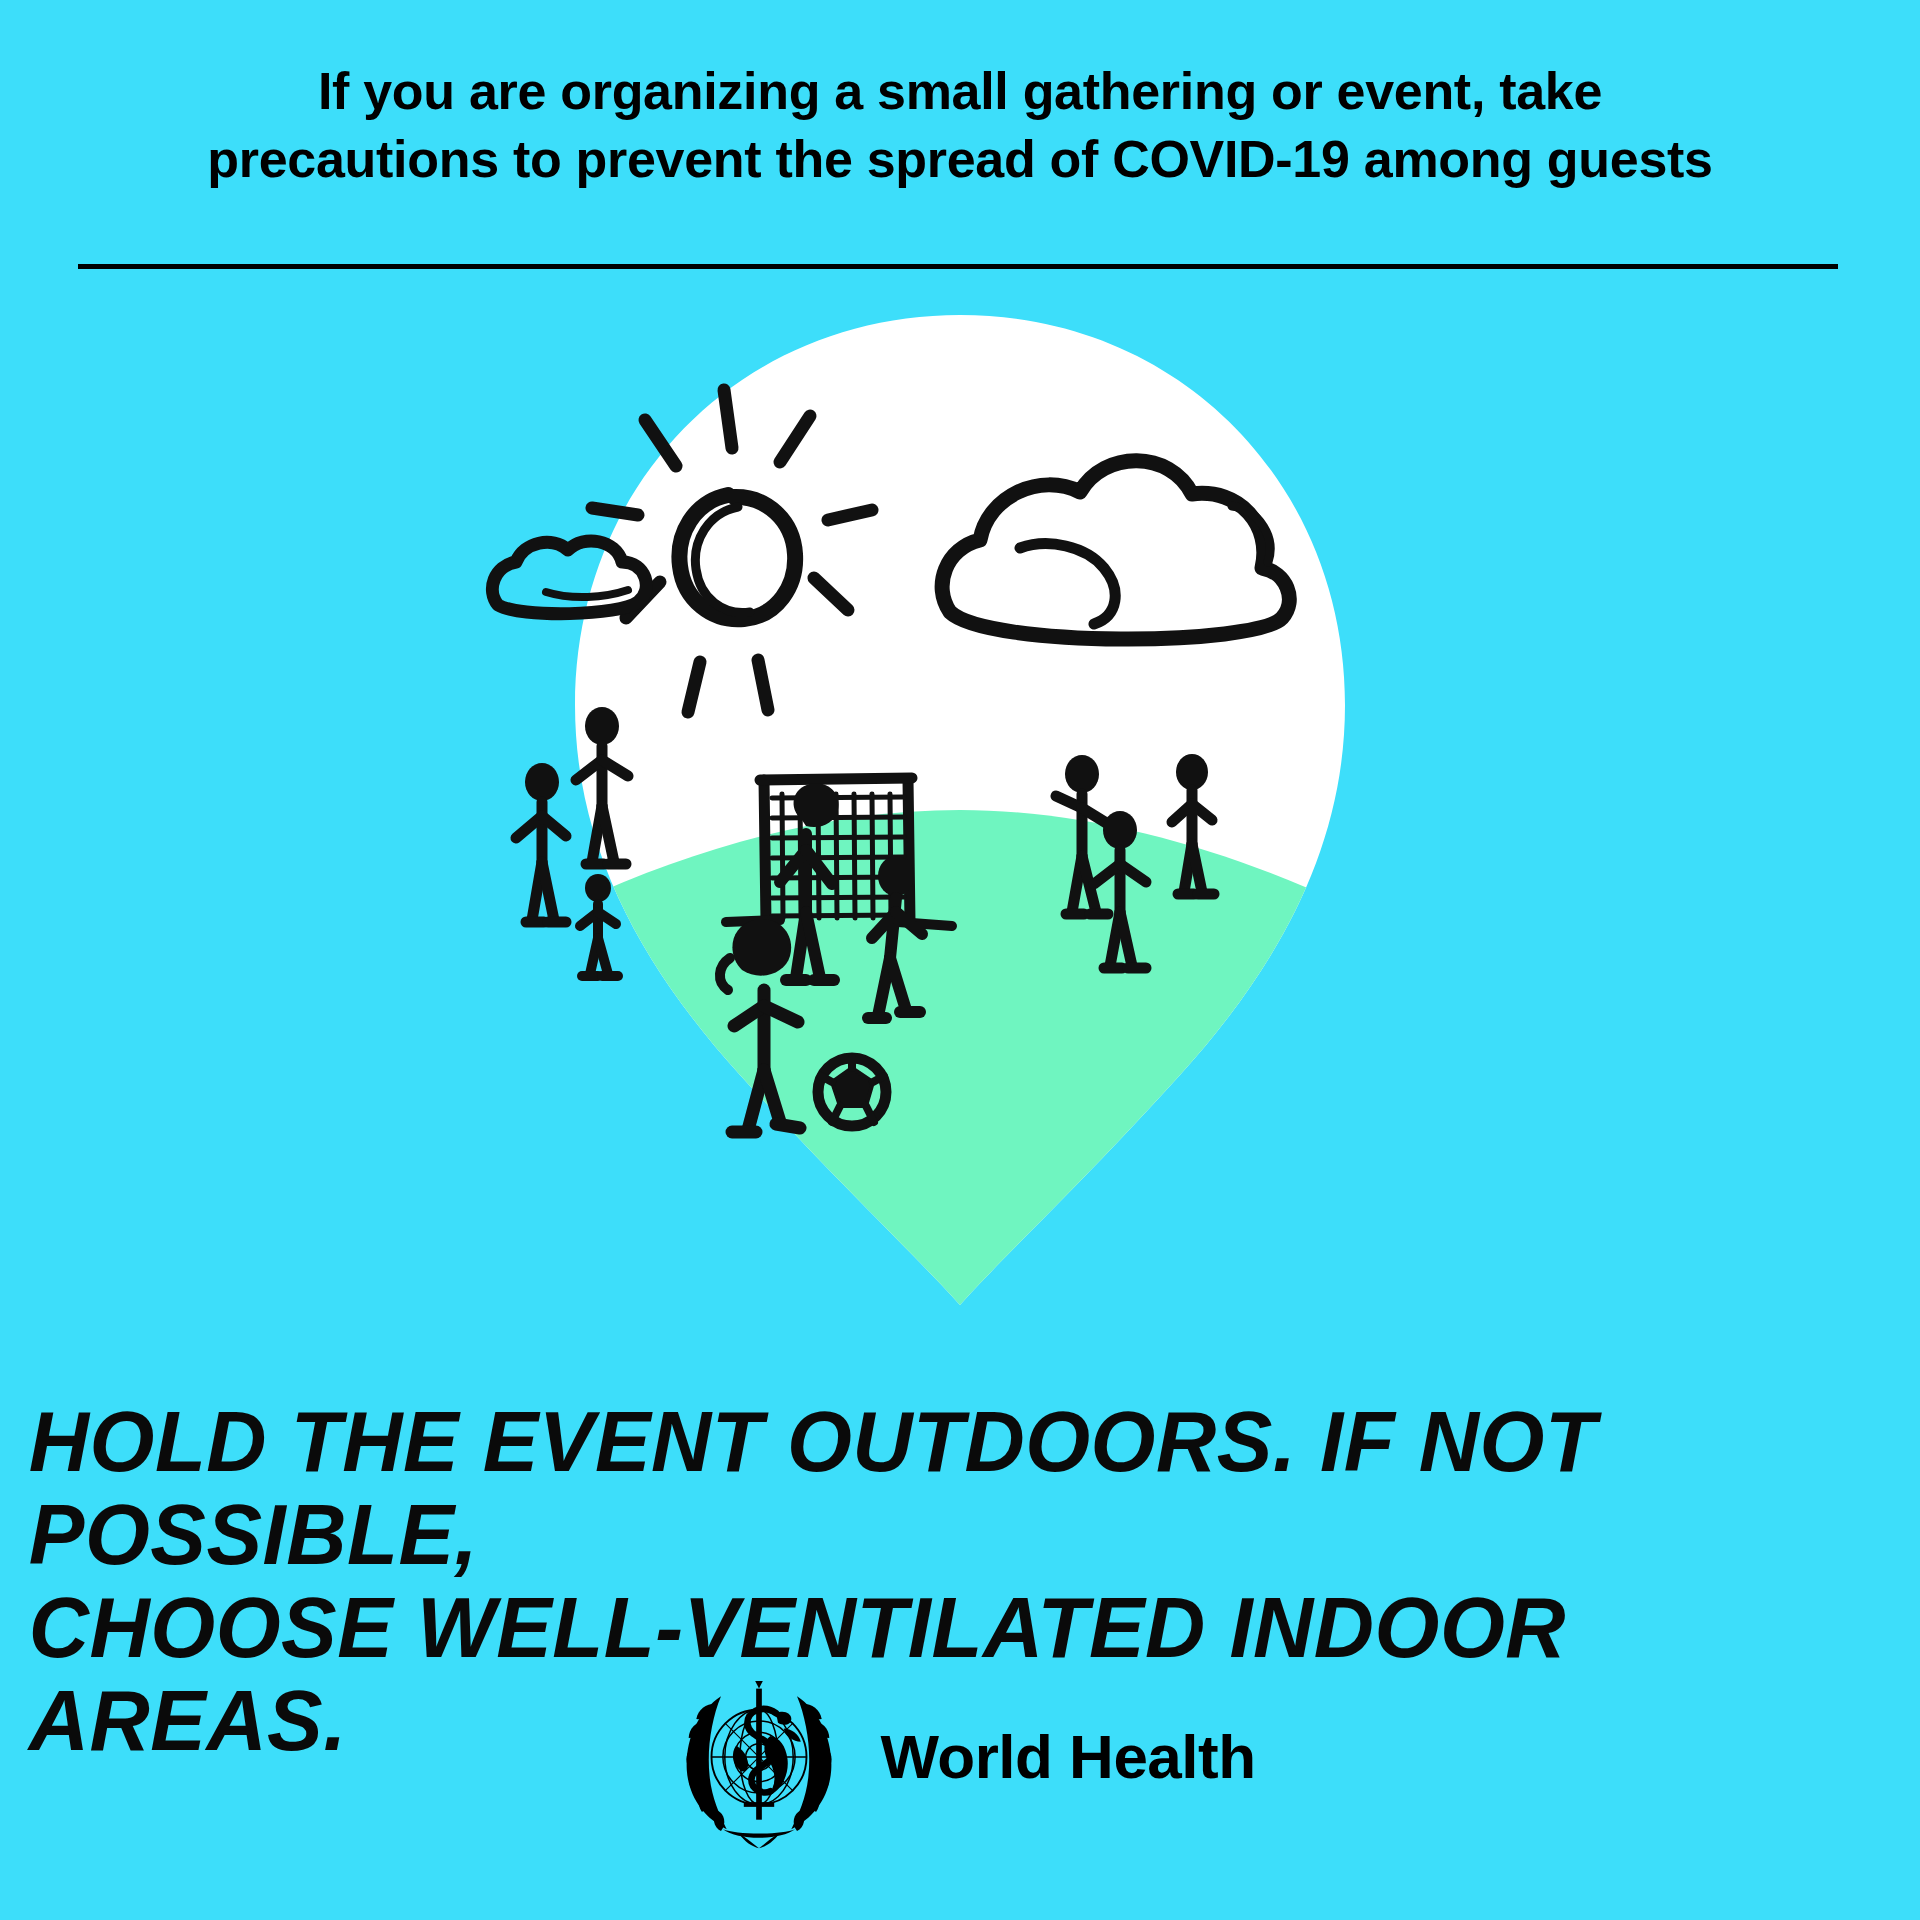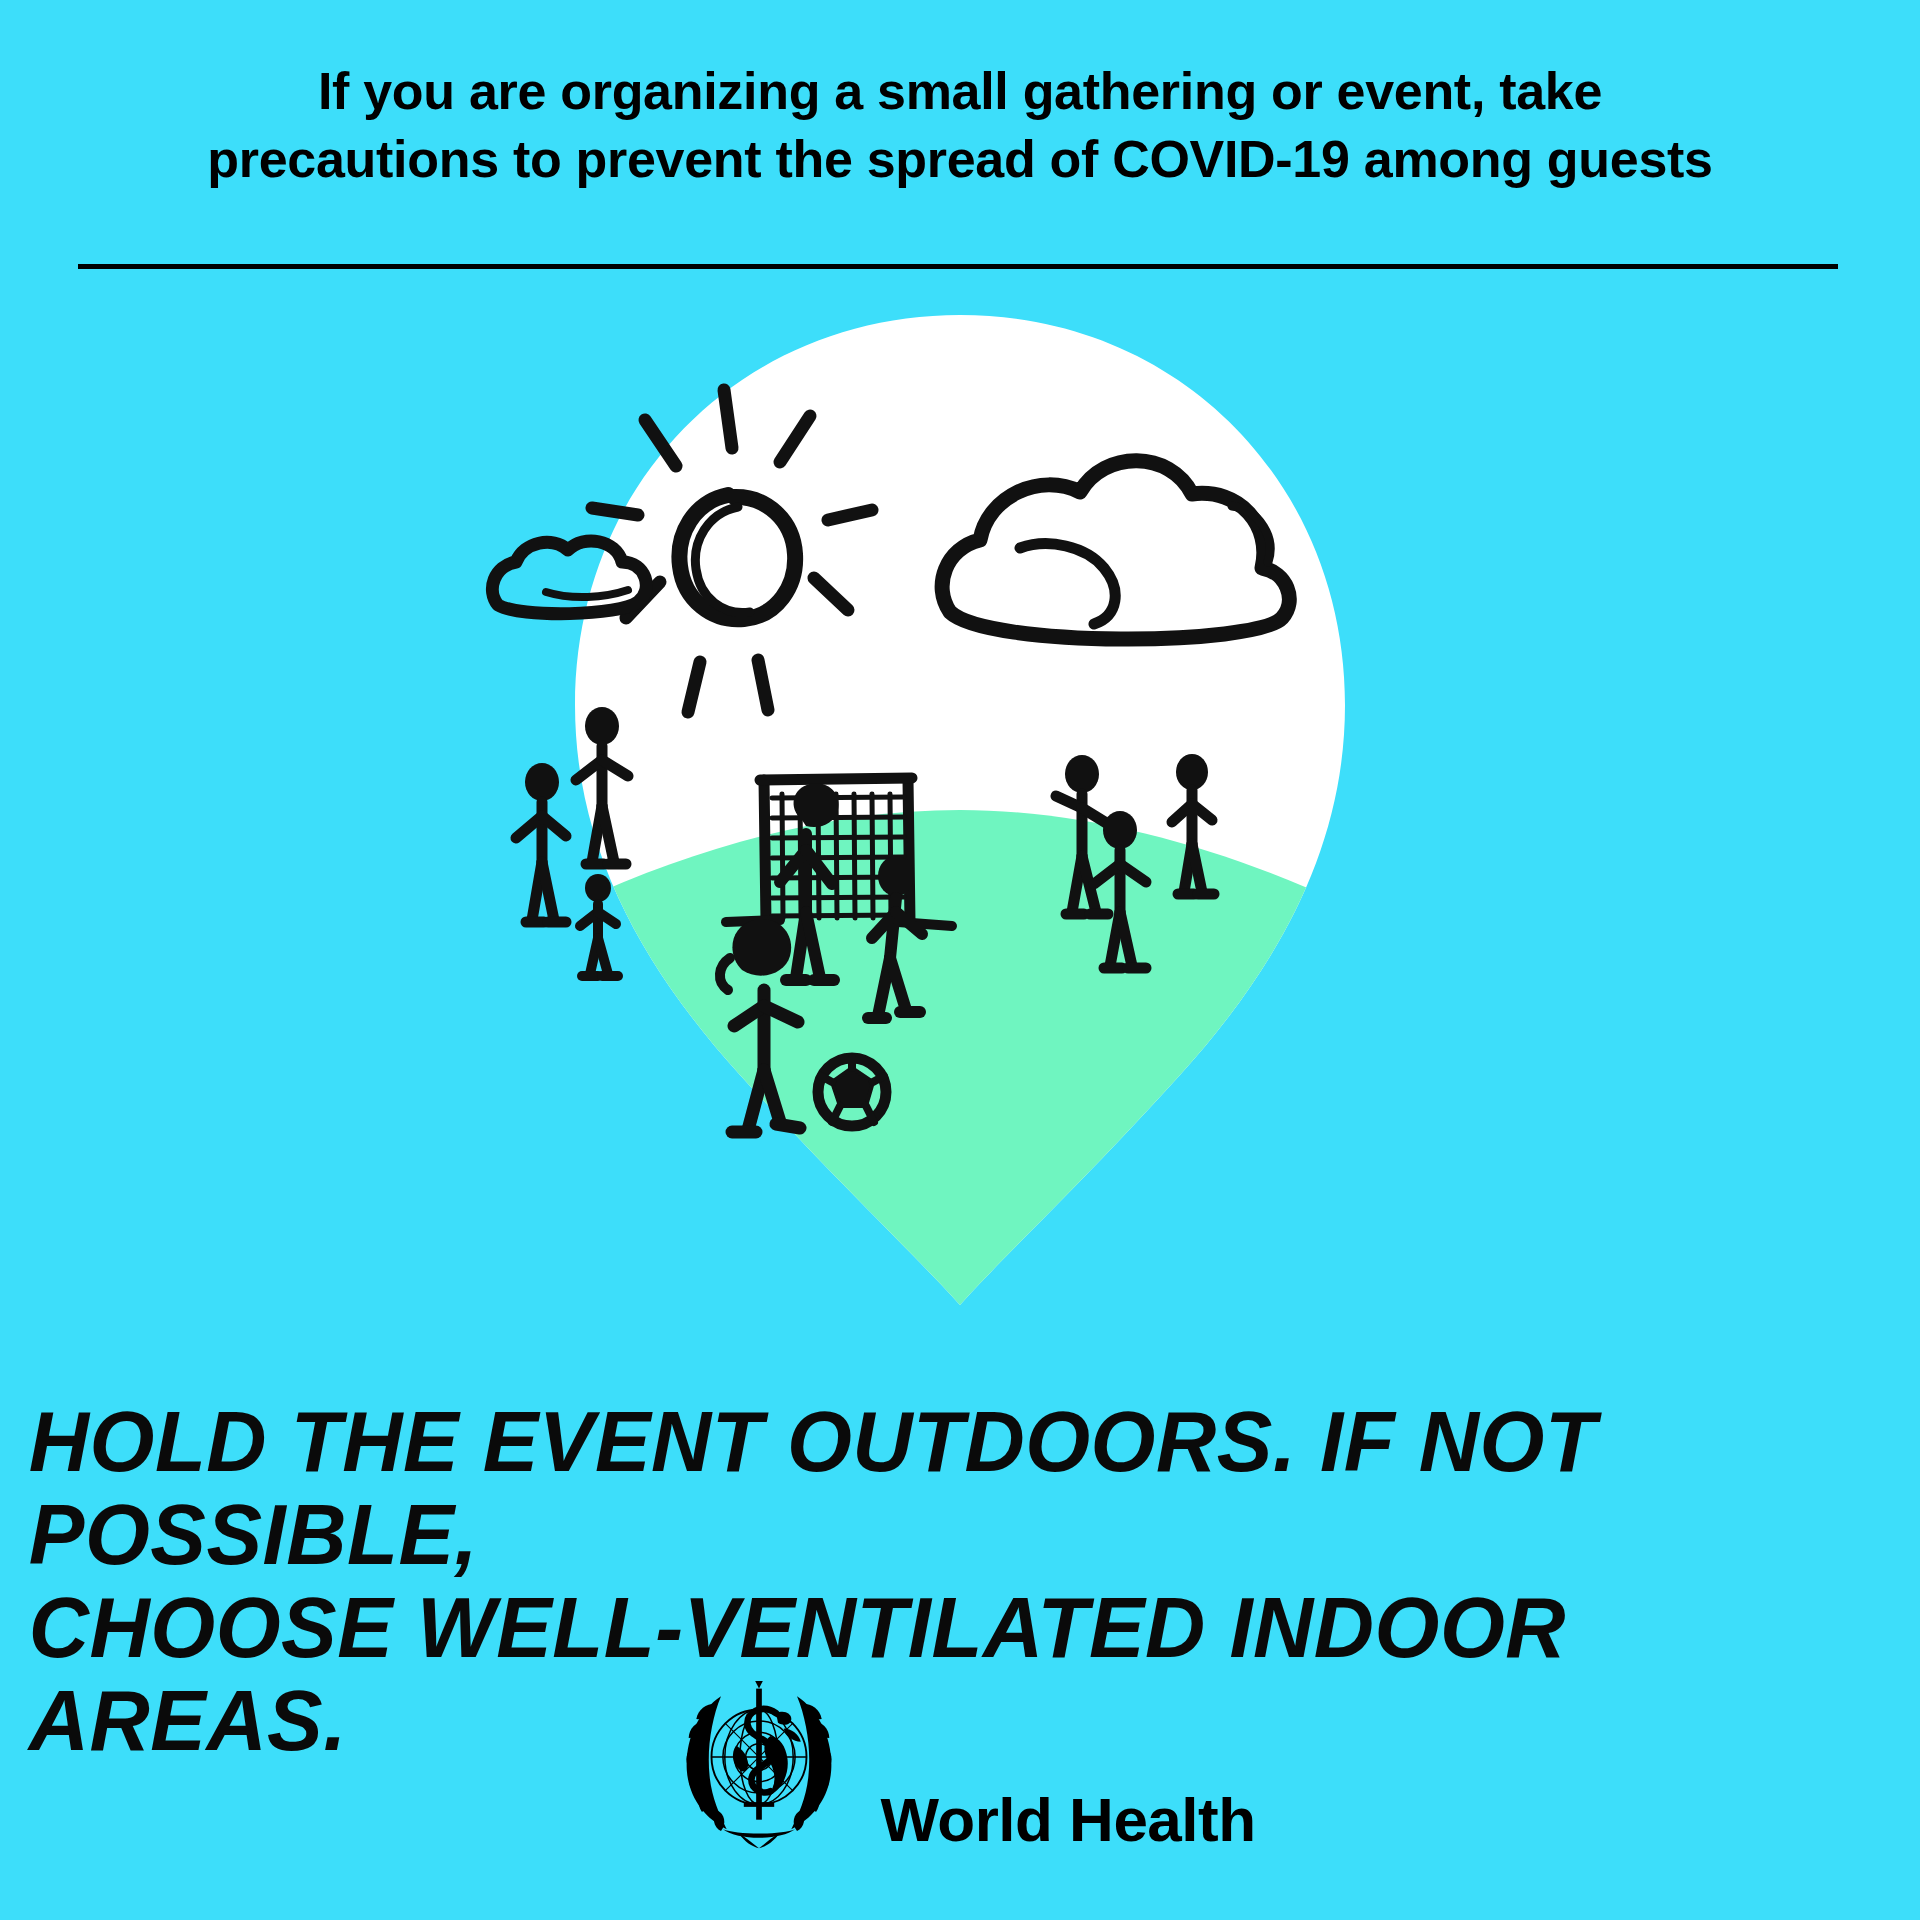--- a/index.html
+++ b/index.html
@@ -78,21 +78,21 @@
     transform: scaleX(0.97);
   }
 
   
   #who-lockup {
     position: absolute;
     left: 0;
     top: 1662px;
     width: 1920px;
     display: flex;
-    align-items: flex-end;
+    align-items: center;
     justify-content: center;
     gap: 26px;
   }
   #who-emblem { width: 190px; height: 190px; display:block; }
   #who-wordmark {
     color: #000000;
     font-family: "Liberation Sans", sans-serif;
     font-weight: bold;
     font-size: 62px;
     line-height: 1.03;

